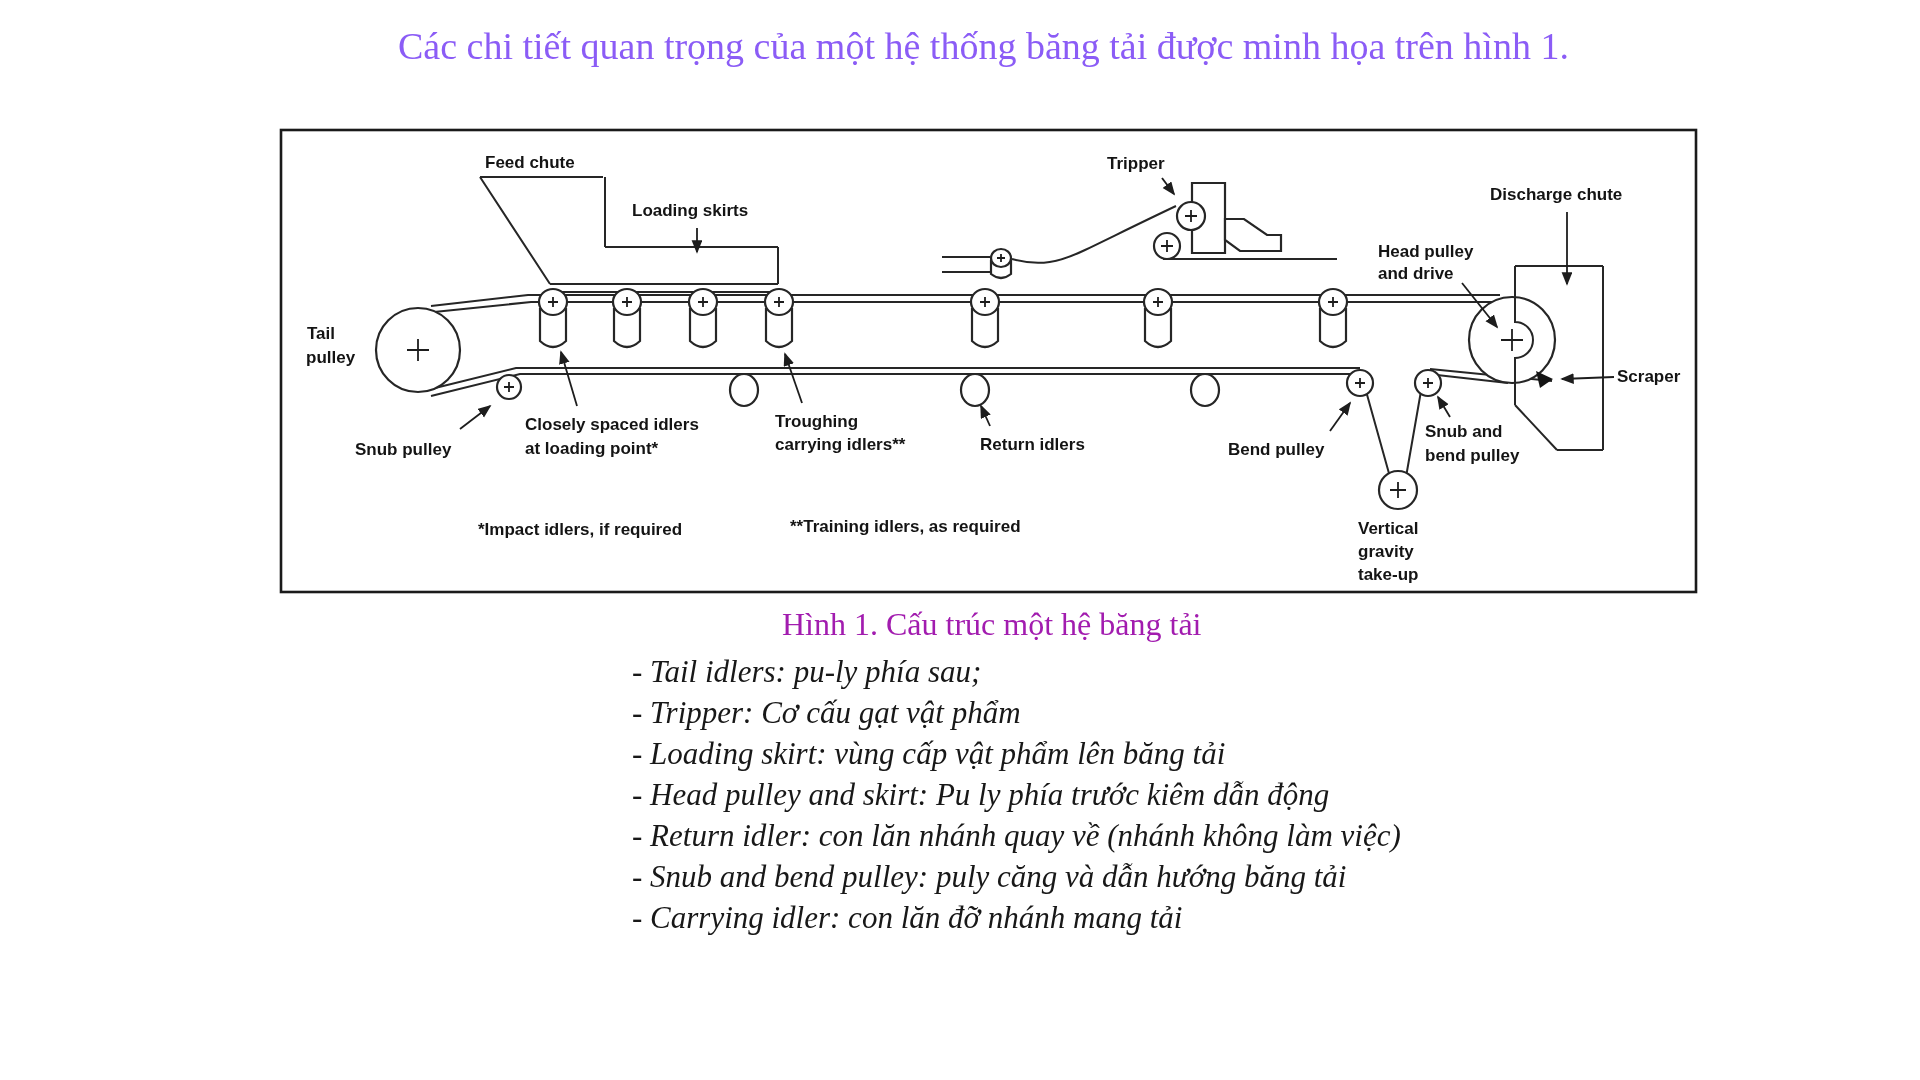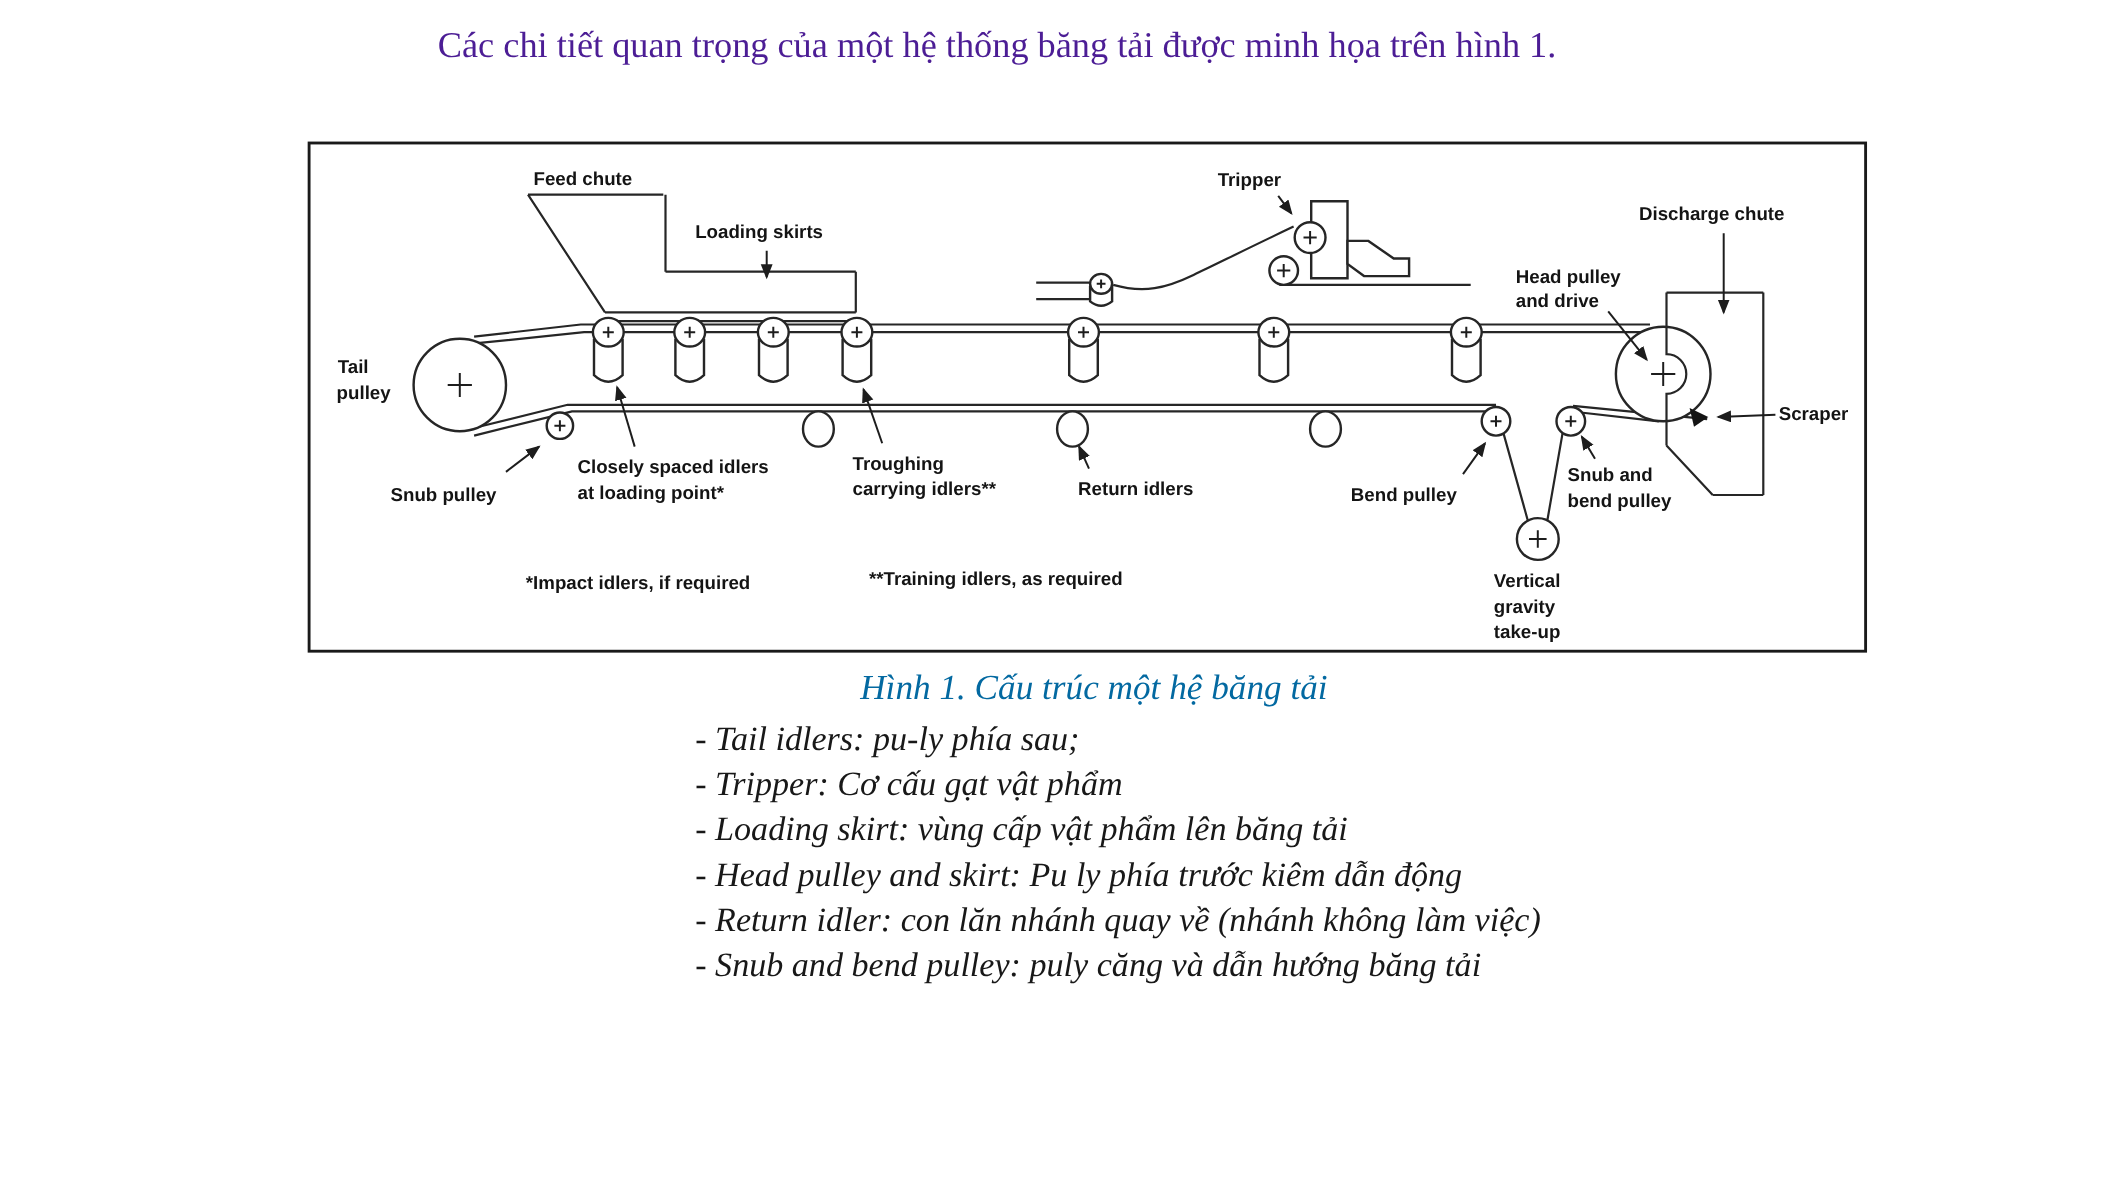--- a/index.html
+++ b/index.html
@@ -1,20 +1,20 @@
 <!DOCTYPE html>
 <html><head>
 <meta charset="utf-8">
 <style>
   html,body{margin:0;padding:0;background:#fff;}
   .page{position:relative;width:1920px;height:1080px;background:#ffffff;overflow:hidden;
         font-family:"Liberation Serif", serif;color:#1b1b1b;}
-  .doc-title{position:absolute;left:398px;top:24px;font-size:33px;white-space:nowrap;color:#4c1d95;}
+  .doc-title{position:absolute;left:398px;top:24px;font-size:38px;white-space:nowrap;color:#8b5cf6;}
   .diagram-svg{position:absolute;left:270px;top:120px;width:1440px;height:482px;}
-  .fig-caption{position:absolute;left:782px;top:606px;font-size:32px;font-style:italic;white-space:nowrap;color:#0369a1;}
+  .fig-caption{position:absolute;left:782px;top:606px;font-size:32px;white-space:nowrap;color:#a21caf;}
   .trans-list{position:absolute;left:632px;top:651px;font-size:31px;font-style:italic;color:#181818;}
   .trans-list .item{height:41px;line-height:41px;white-space:nowrap;}
   .lbl{font-family:"Liberation Sans", sans-serif;font-weight:700;font-size:17px;fill:#141414;}
   .ln{stroke:#262626;stroke-width:2;fill:none;}
   .shape{stroke:#262626;stroke-width:2.2;fill:#ffffff;}
   .plus{stroke:#1d1d1d;stroke-width:1.8;fill:none;}
   .arrow{stroke:#1d1d1d;stroke-width:1.8;fill:none;}
 </style>
 </head>
 <body>
@@ -158,15 +158,16 @@
 
   <div class="fig-caption">Hình 1. Cấu trúc một hệ băng tải</div>
 
   <div class="trans-list">
     <div class="item">- Tail idlers: pu-ly phía sau;</div>
     <div class="item">- Tripper: Cơ cấu gạt vật phẩm</div>
     <div class="item">- Loading skirt: vùng cấp vật phẩm lên băng tải</div>
     <div class="item">- Head pulley and skirt: Pu ly phía trước kiêm dẫn động</div>
     <div class="item">- Return idler: con lăn nhánh quay về (nhánh không làm việc)</div>
     <div class="item">- Snub and bend pulley: puly căng và dẫn hướng băng tải</div>
+    <div class="item">- Carrying idler: con lăn đỡ nhánh mang tải</div>
   </div>
 
 </div>
 
 </body></html>

